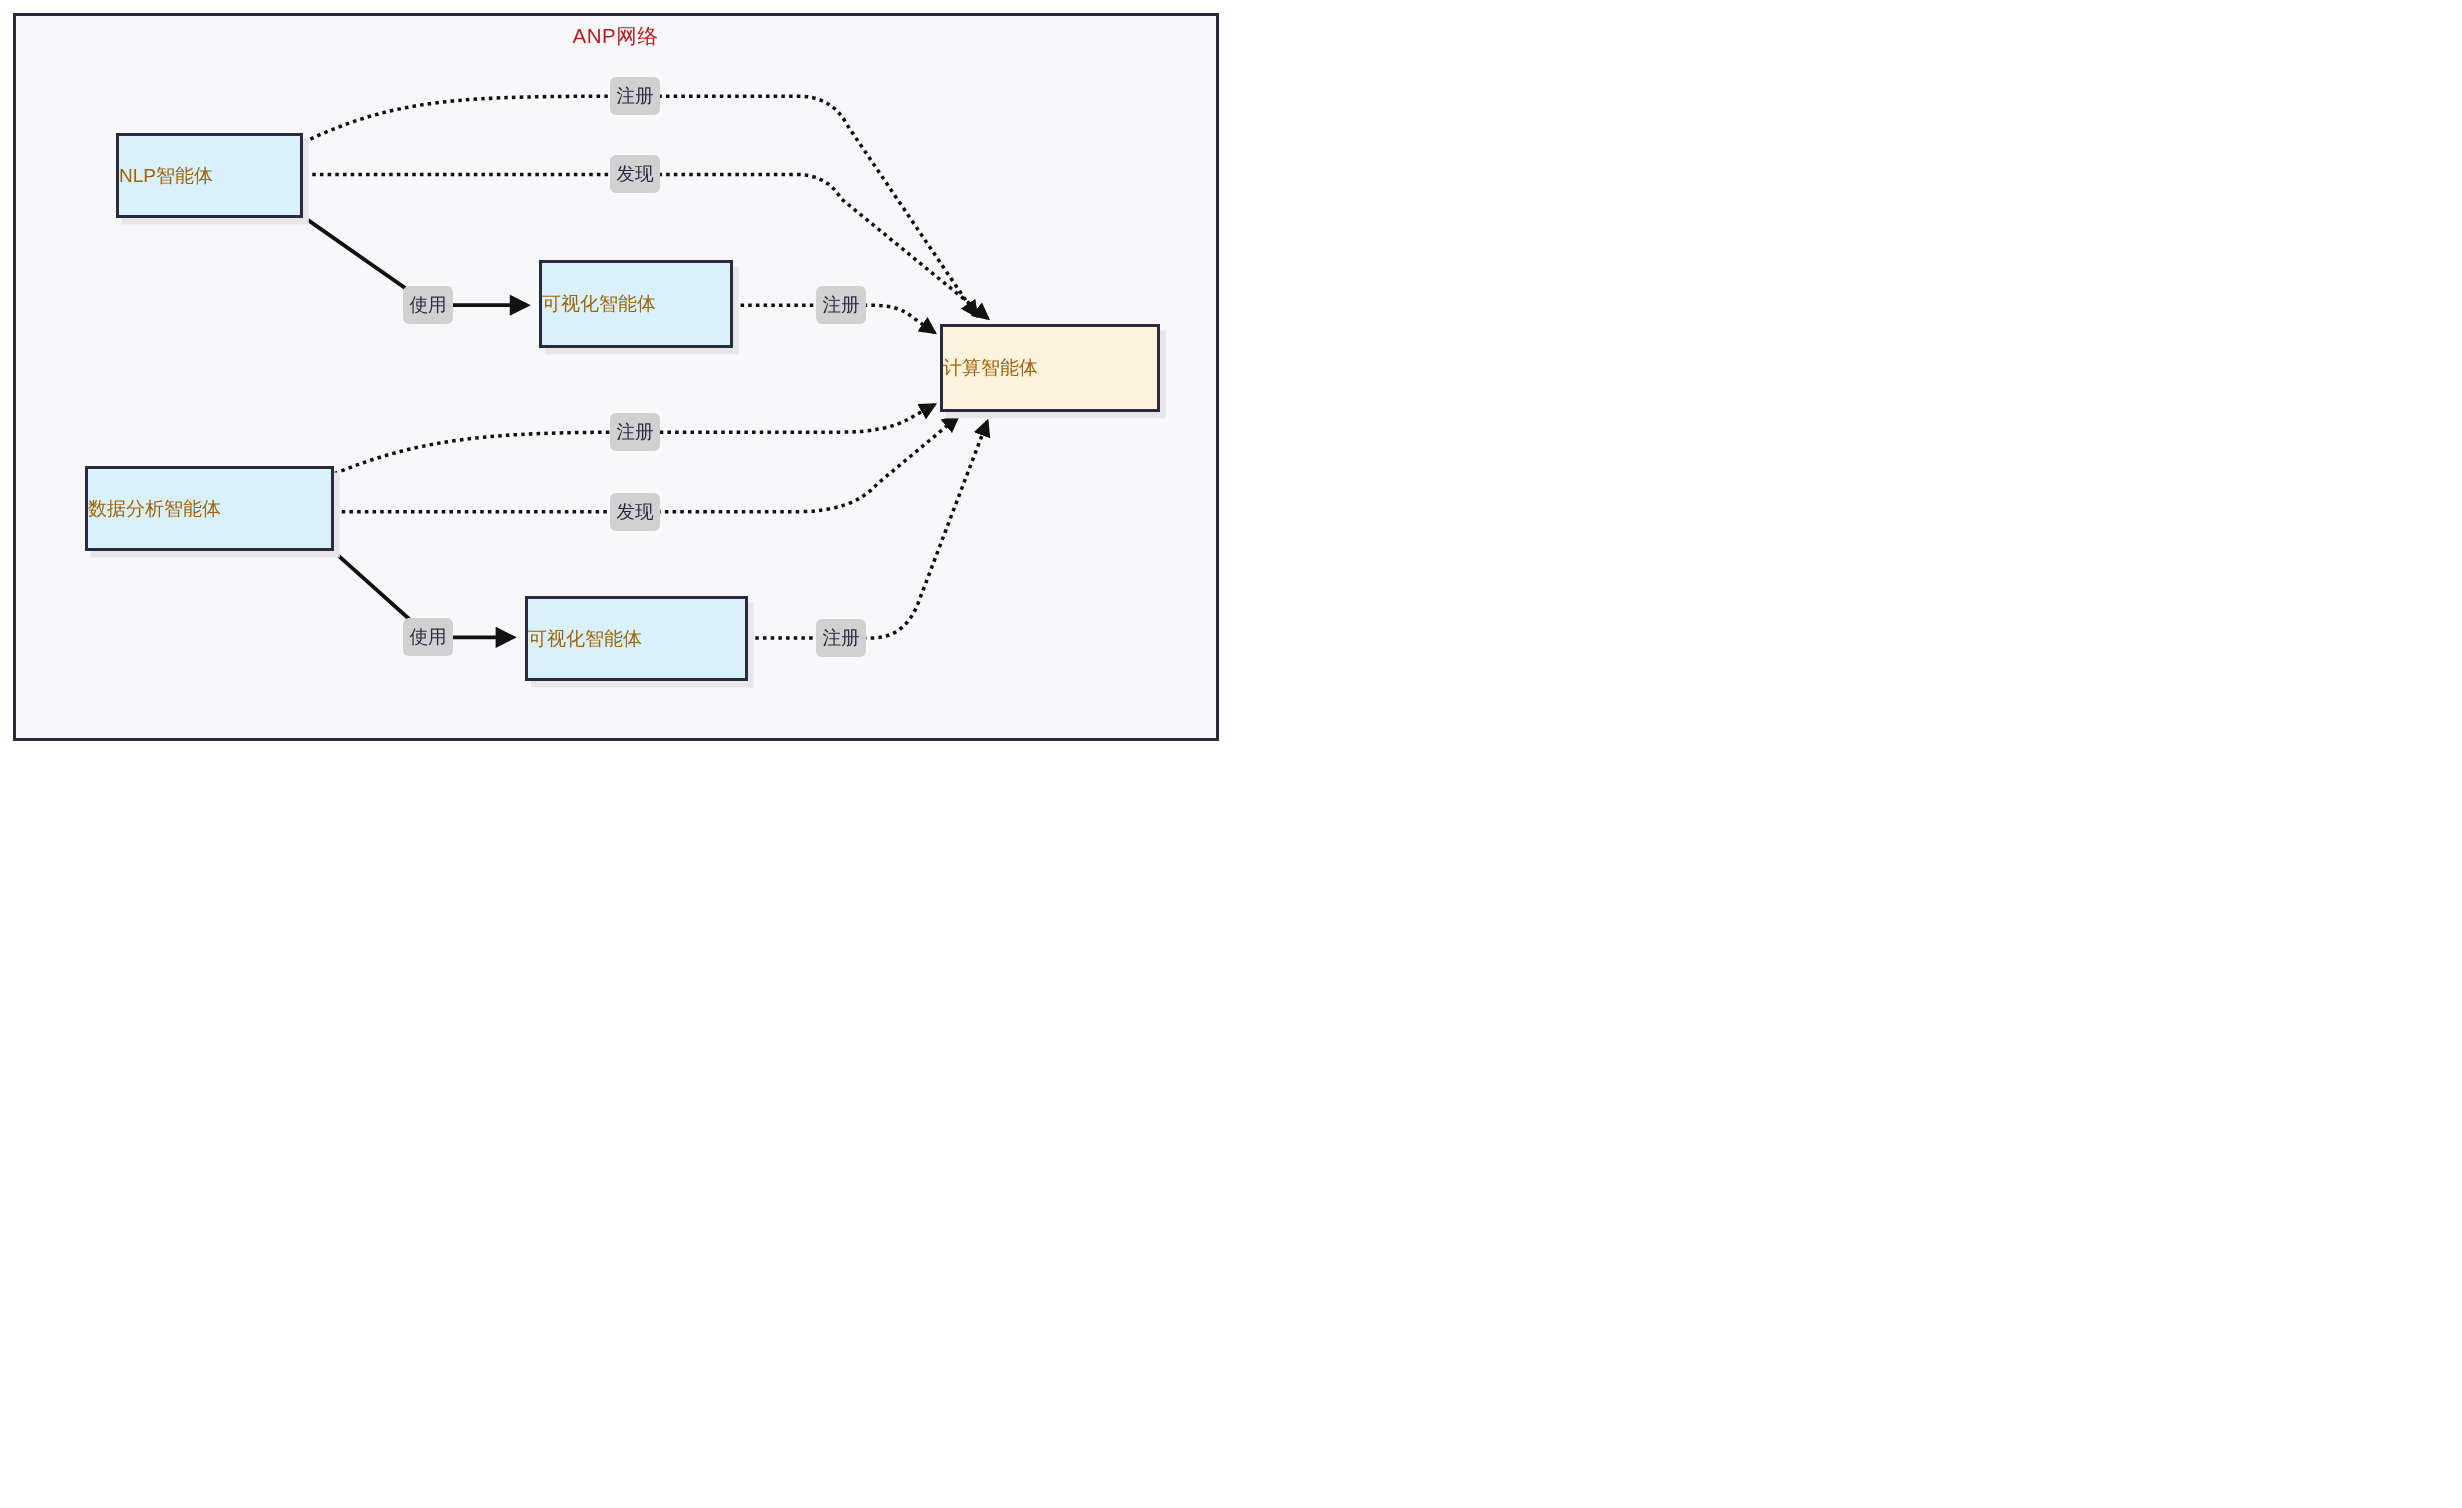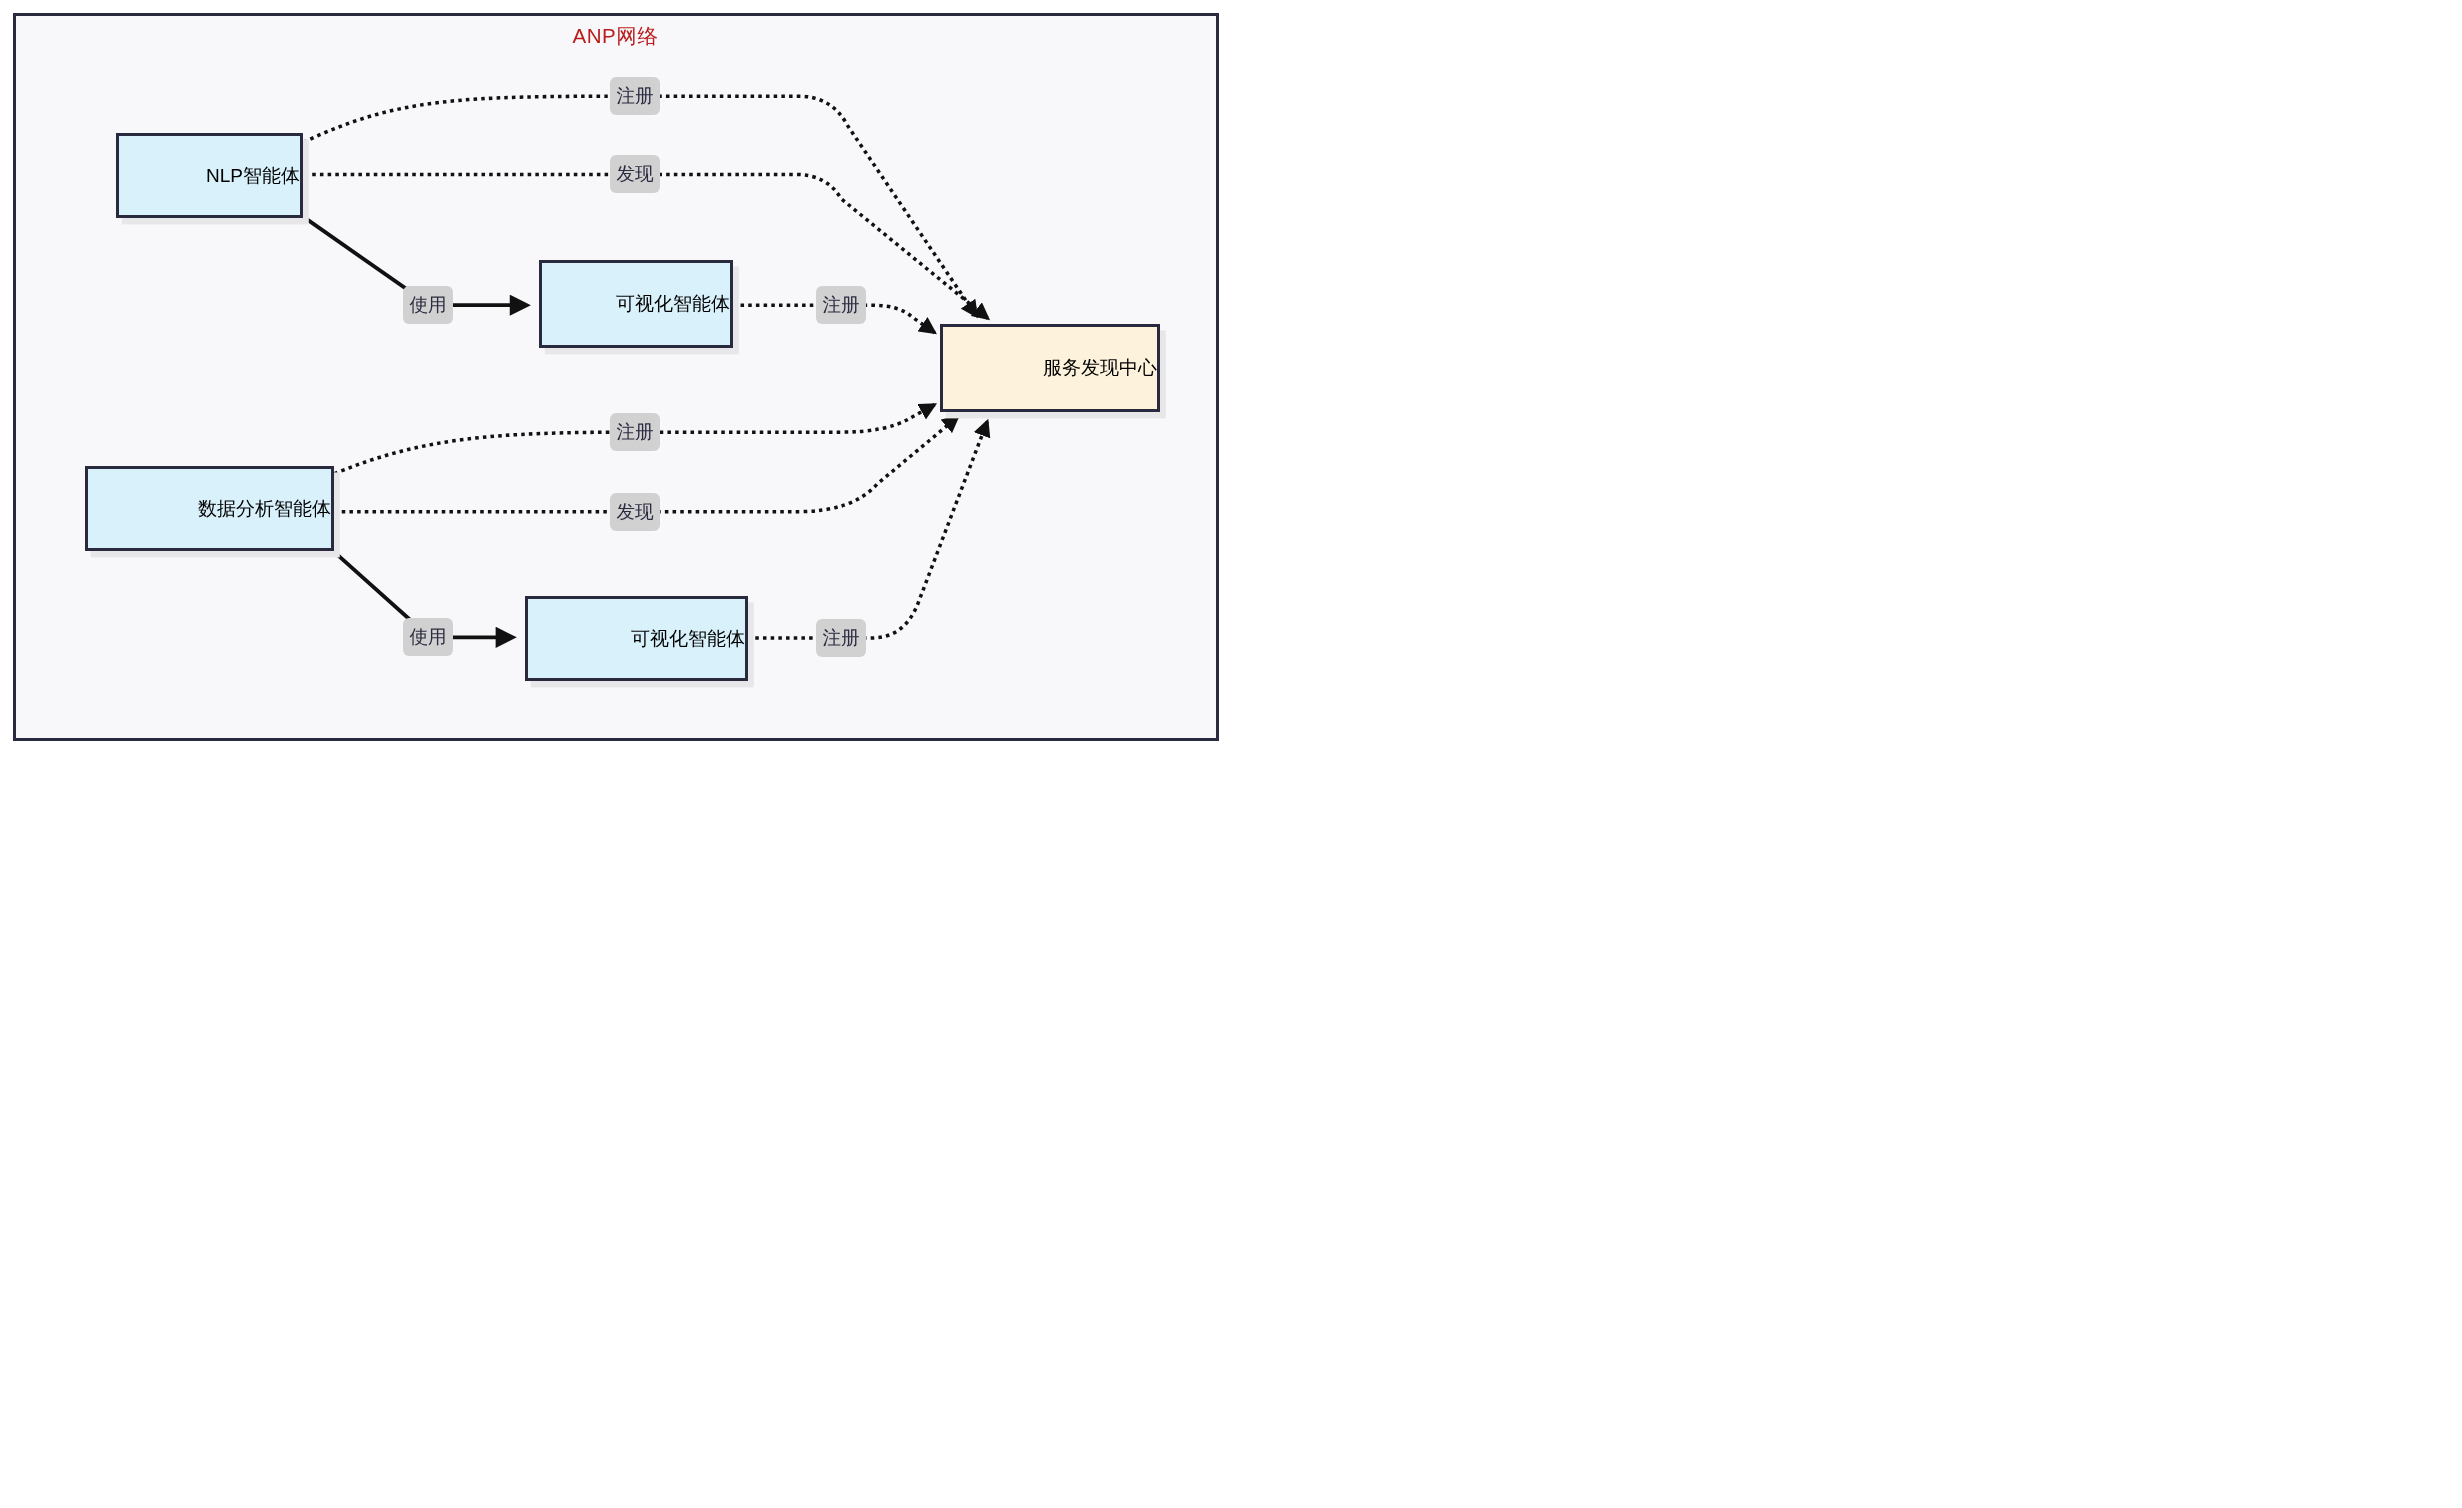--- a/index.html
+++ b/index.html
@@ -22,25 +22,25 @@
     transform:translateX(-50%);
     font-size:20.5px;color:#b91c1c;letter-spacing:0.6px;
     white-space:nowrap;
   }
   .edges{position:absolute;left:0;top:0;width:1231px;height:754px;}
   .edge-dotted{stroke:#111111;stroke-width:5.5;fill:none;stroke-dasharray:5.5 6.5;}
   .edge-solid{stroke:#111111;stroke-width:6;fill:none;}
   .node{
     position:absolute;
     box-sizing:border-box;
-    display:flex;align-items:center;justify-content:flex-end;
+    display:flex;align-items:center;justify-content:flex-start;
     border:3.2px solid #2a2a3e;
     background:#d9f1fb;
     box-shadow:5.8px 6.4px 0 #e7e7ea;
-    color:#000000;
+    color:#a16207;
     font-size:19px;
     white-space:nowrap;
   }
   .node.registry{background:#fdf2dc;}
   .node-nlp{left:116px;top:133px;width:187px;height:85px;}
   .node-compute{left:539px;top:260px;width:194px;height:88px;}
   .node-sdc{left:940px;top:324px;width:220px;height:88px;}
   .node-data{left:85px;top:466px;width:249px;height:85px;}
   .node-viz{left:525px;top:596px;width:223px;height:85px;}
   .edge-label{
@@ -97,21 +97,21 @@
     <path class="edge-dotted" d="M 1166 995 H 1360 Q 1412 995 1433 938 L 1540 657" marker-end="url(#arrow-d)"></path>
   </svg>
 
   <div class="node node-nlp">
     <span>NLP智能体</span>
   </div>
   <div class="node node-compute">
     <span>可视化智能体</span>
   </div>
   <div class="node node-sdc registry">
-    <span>服务发现中心</span>
+    <span>计算智能体</span>
   </div>
   <div class="node node-data">
     <span>数据分析智能体</span>
   </div>
   <div class="node node-viz">
     <span>可视化智能体</span>
   </div>
 
   <div class="edge-label el-0">注册</div>
   <div class="edge-label el-1">发现</div>

